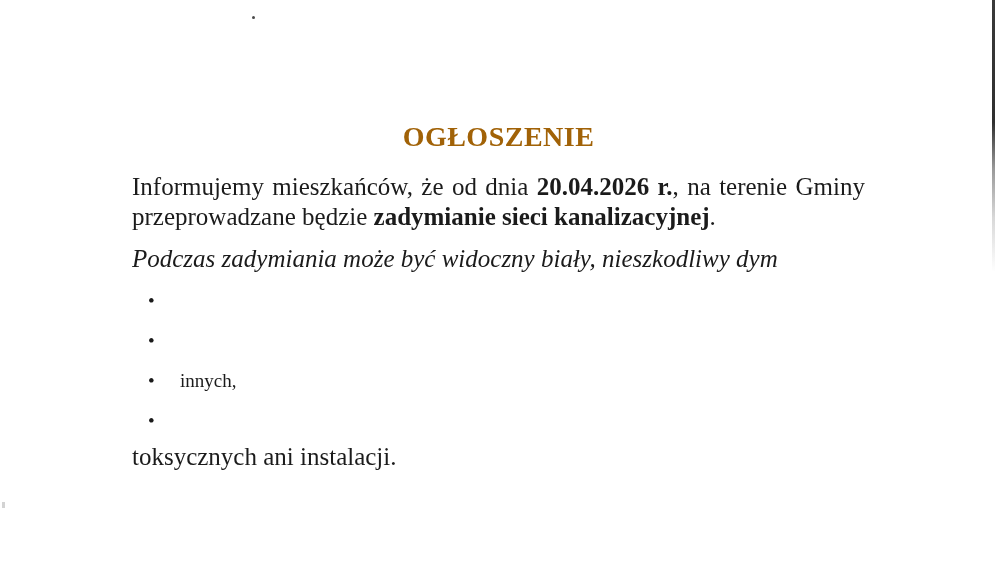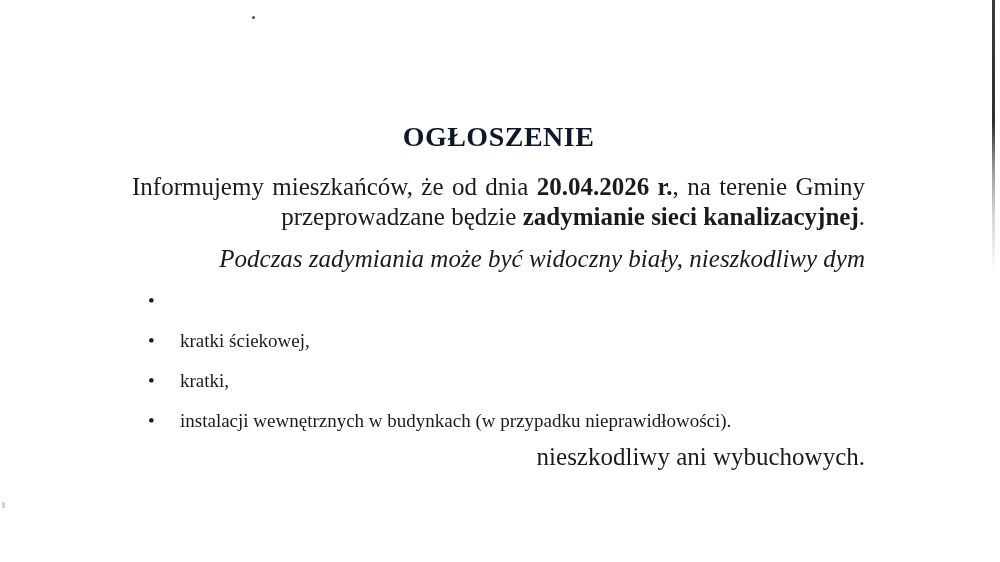--- a/index.html
+++ b/index.html
@@ -8,25 +8,25 @@
     background: #ffffff;
     color: #1b1b1b;
     font-family: "Liberation Serif", "DejaVu Serif", serif;
   }
   .page { position: relative; width: 1000px; height: 562px; background: #ffffff; }
   .content { position: absolute; left: 120px; top: 0; width: 757px; }
 
   .doc-title {
     margin: 0; padding-top: 116px;
     font-size: 28px; line-height: 42px; font-weight: 700;
-    letter-spacing: 0.5px; text-align: center; color: #0f172a;
+    letter-spacing: 0.5px; text-align: center; color: #a16207;
   }
 
   .para { margin: 12px; font-size: 25px; }
-  .line { height: 30px; line-height: 30px; overflow: hidden; text-justify: inter-word; text-align: right; }
+  .line { height: 30px; line-height: 30px; overflow: hidden; text-justify: inter-word; }
   .line.justify { text-align: justify; text-align-last: justify; }
   .line.justify::after { content: ""; display: inline-block; width: 100%; }
   .b { font-weight: 700; }
 
   .list { font-size: 19px; }
   .bullet-item { position: relative; height: 30px; line-height: 30px; padding-left: 60px; margin-bottom: 10px; }
   .bullet-item:last-child { margin-bottom: 0; }
   .bullet-dot { position: absolute; left: 28px; top: 0; font-size: 19px; }
 
   
@@ -63,25 +63,25 @@
     <div>
         <div class="para b0">
           <div class="line justify"><span>Informujemy mieszkańców, że od dnia </span><span class="b">20.04.2026 r.</span><span>, na terenie Gminy Jastków</span></div>
           <div class="line"><span>przeprowadzane będzie </span><span class="b">zadymianie sieci kanalizacyjnej</span><span>.</span></div>
         </div>
         <div class="para b2">
           <div class="line"><span>Podczas zadymiania może być widoczny biały, nieszkodliwy dym wydobywający się z:</span></div>
         </div>
         <div class="list b3">
           <div class="bullet-item"><span class="bullet-dot">•</span></div>
-          <div class="bullet-item"><span class="bullet-dot">•</span><span class="bullet-text">kratki ściekowej,</span></div>
-          <div class="bullet-item"><span class="bullet-dot">•</span><span class="bullet-text">kratki,</span></div>
-          <div class="bullet-item"><span class="bullet-dot">•</span><span class="bullet-text">instalacji wewnętrznych w budynkach (w przypadku nieprawidłowości).</span></div>
+          <div class="bullet-item"><span class="bullet-dot">•</span></div>
+          <div class="bullet-item"><span class="bullet-dot">•</span><span class="bullet-text">innych,</span></div>
+          <div class="bullet-item"><span class="bullet-dot">•</span></div>
         </div>
         <div class="para b4">
-          <div class="line"><span>nieszkodliwy ani wybuchowych.</span></div>
+          <div class="line"><span>toksycznych ani instalacji.</span></div>
         </div>
       </div>
   </div>
   <div class="artifact-dot"></div>
   <div class="artifact-edge-line"></div>
   <div class="artifact-left-mark"></div>
 </div>
 
 </body></html>

